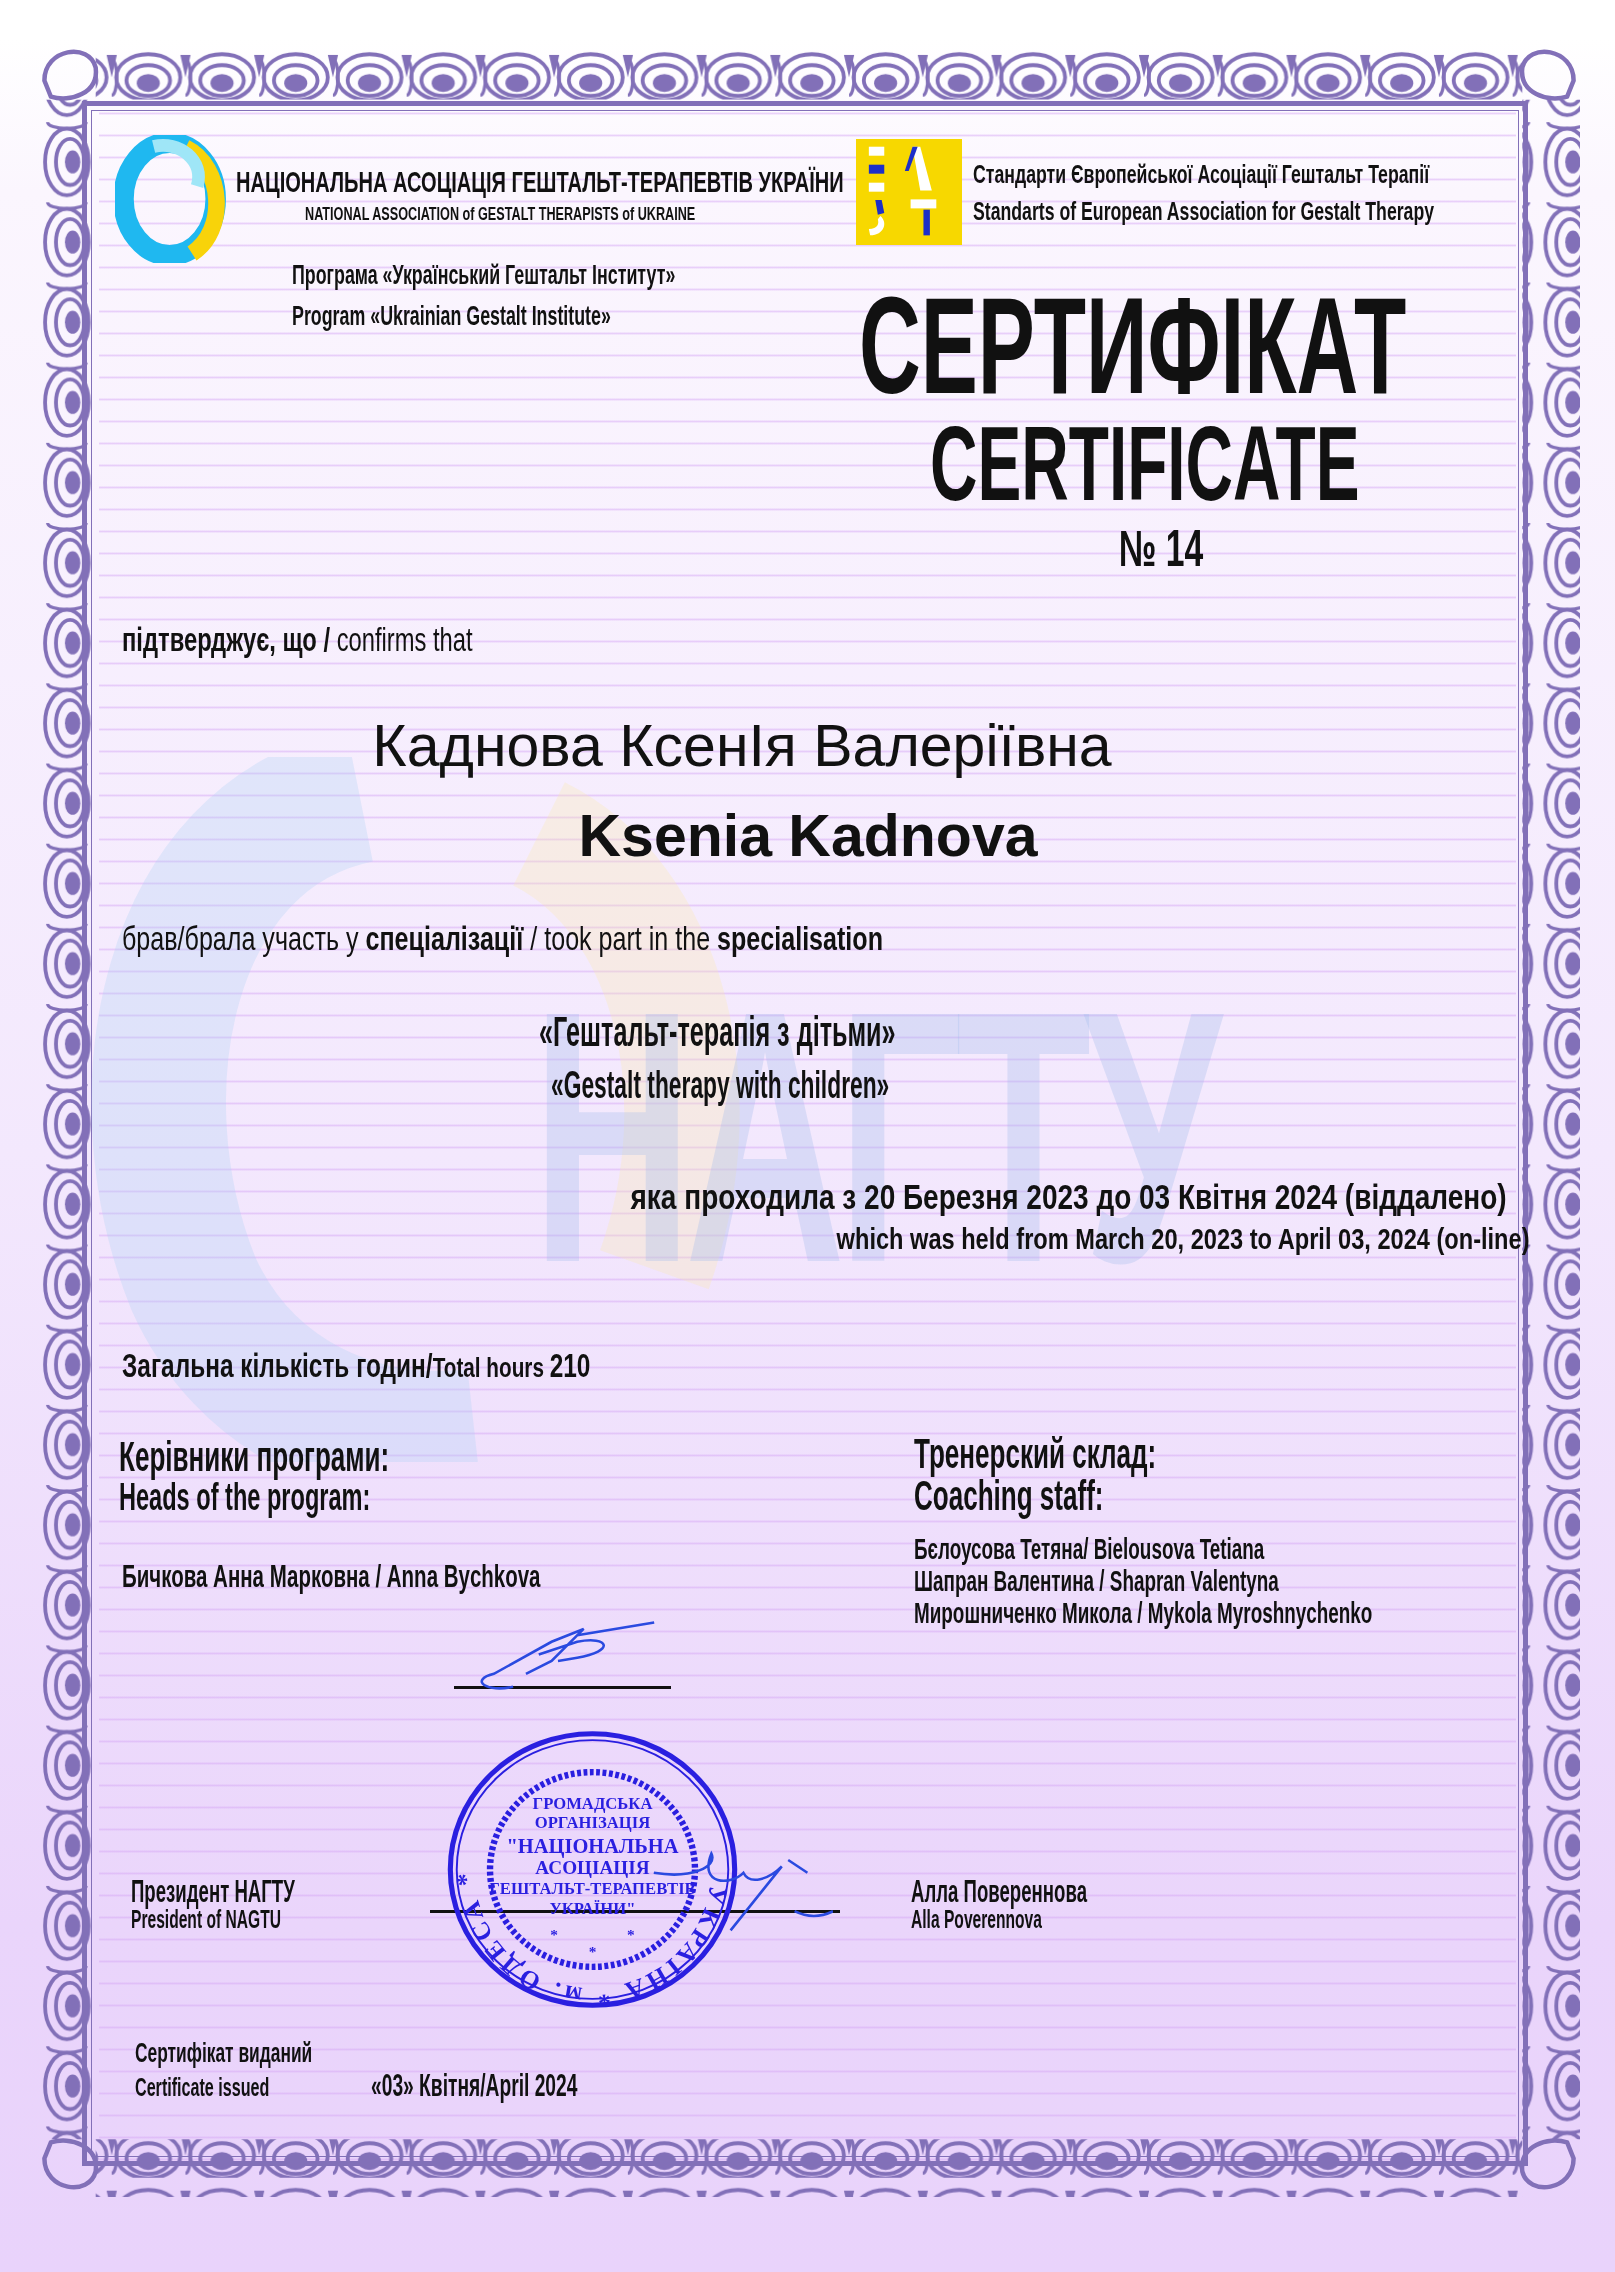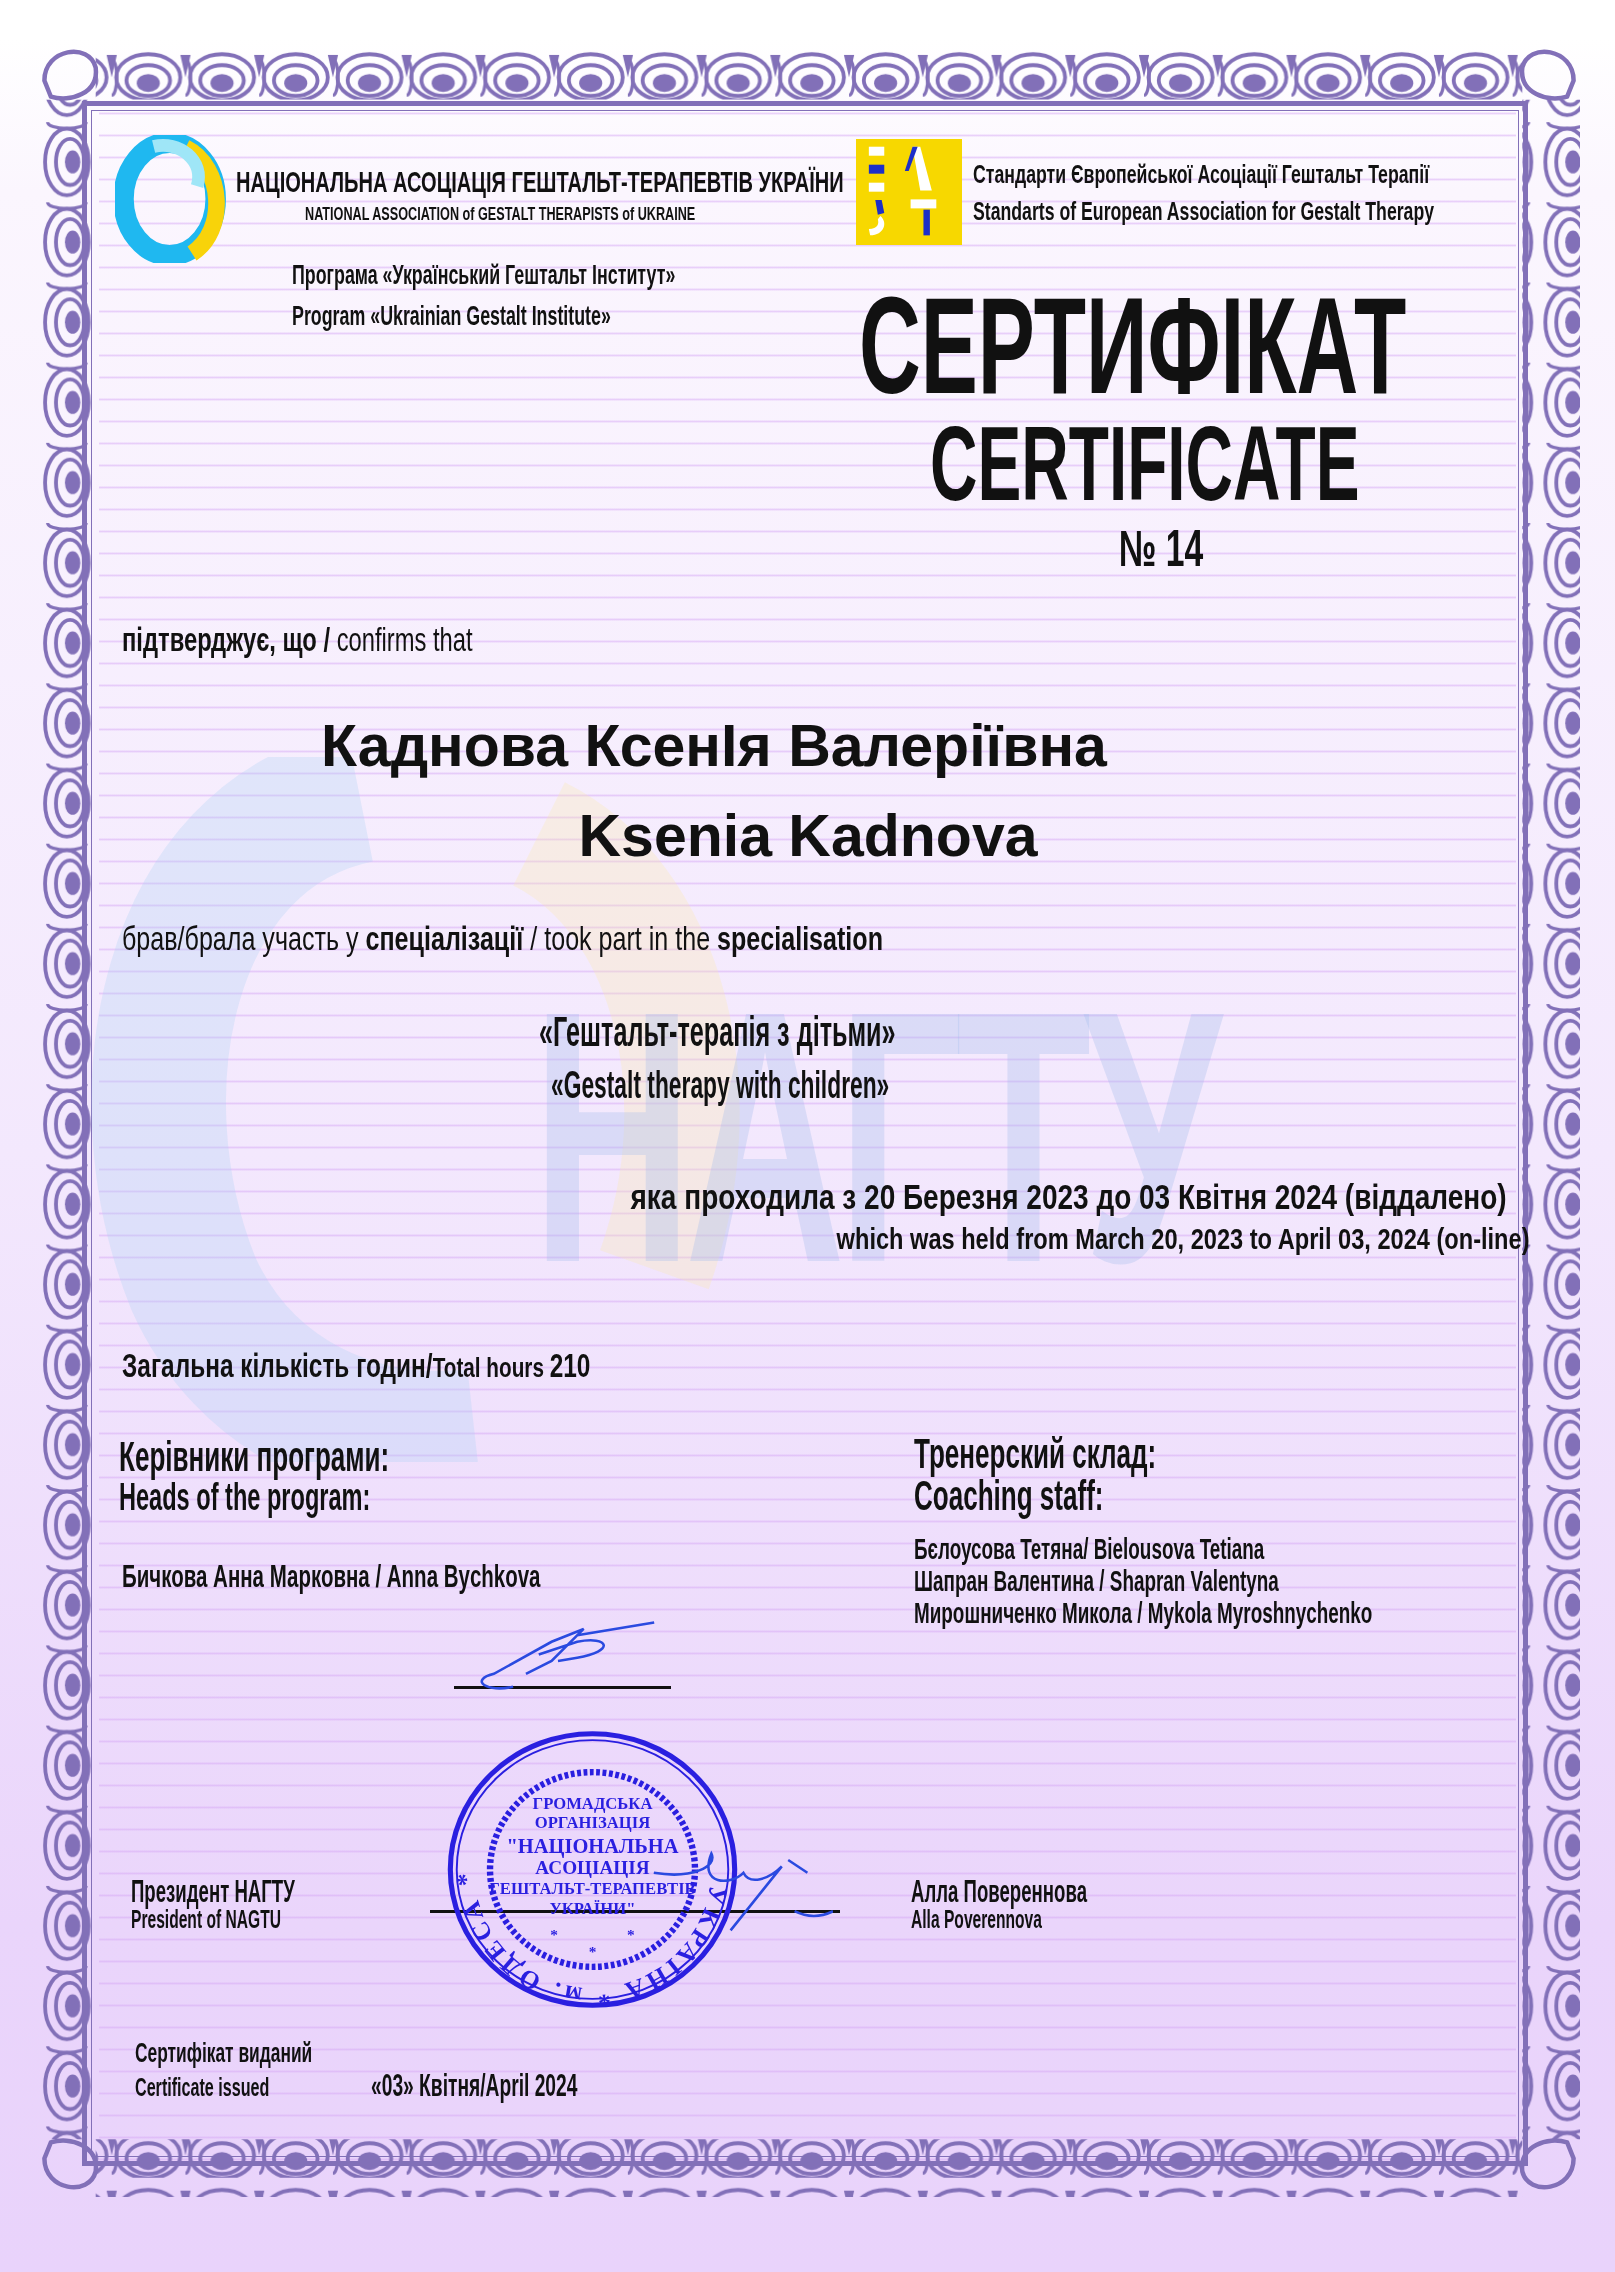--- a/index.html
+++ b/index.html
@@ -107,21 +107,21 @@
 <div class="abs cond" style="left:973px;top:196px;font-size:26px;transform:scaleX(0.68);">Standarts of European Association for Gestalt Therapy</div>
 
 <div class="abs cond" style="left:859px;top:276px;font-size:138px;line-height:138px;transform:scaleX(0.62);">СЕРТИФІКАТ</div>
 <div class="abs cond" style="left:930px;top:410px;font-size:106px;line-height:106px;transform:scaleX(0.62);">CERTIFICATE</div>
 <div class="abs cond" style="left:1119px;top:523px;font-size:51px;line-height:51px;transform:scaleX(0.66);">№ 14</div>
 
 <div class="abs cond" style="left:122px;top:621px;font-size:33px;transform:scaleX(0.72);">
   <span>підтверджує, що / </span><span style="font-weight:400;">confirms that</span>
 </div>
 
-<div class="abs" style="left:0;width:1428px;top:712px;text-align:center;font-weight:700;font-size:59px;">Каднова КсенІя Валеріївна</div>
+<div class="abs" style="left:0;width:1428px;top:712px;text-align:center;font-weight:400;font-size:59px;padding-left:28px;">Каднова КсенІя Валеріївна</div>
 <div class="abs" style="left:0;width:1616px;top:802px;text-align:center;font-weight:700;font-size:59px;">Ksenia Kadnova</div>
 
 <div class="abs cond" style="left:122px;top:920px;font-size:33px;transform:scaleX(0.76);font-weight:400;">
   <span>брав/брала участь у </span><b>спеціалізації</b><span> / </span><span>took part in the </span><b>specialisation</b>
 </div>
 
 <div class="abs cond" style="left:539px;top:1008px;font-size:42px;transform:scaleX(0.6);">«Гештальт-терапія з дітьми»</div>
 <div class="abs cond" style="left:551px;top:1064px;font-size:38px;transform:scaleX(0.6);">«Gestalt therapy with children»</div>
 
 <div class="abs" style="left:0;width:1616px;top:1177px;text-align:right;font-weight:700;font-size:35px;">

